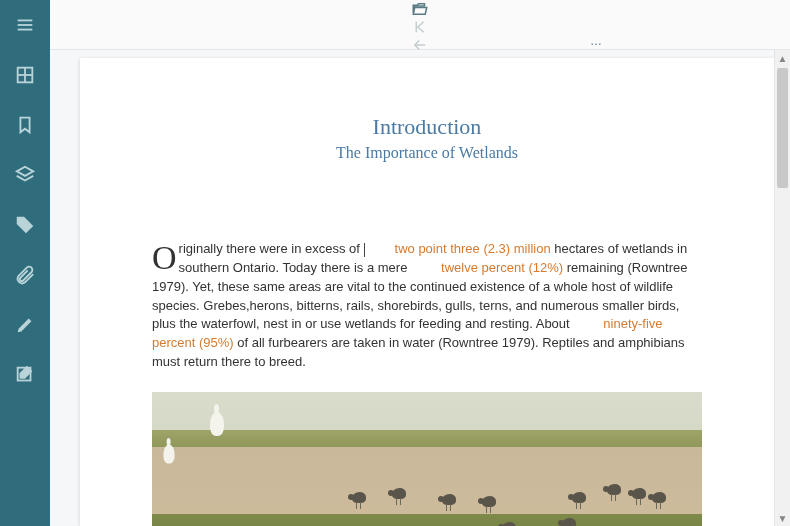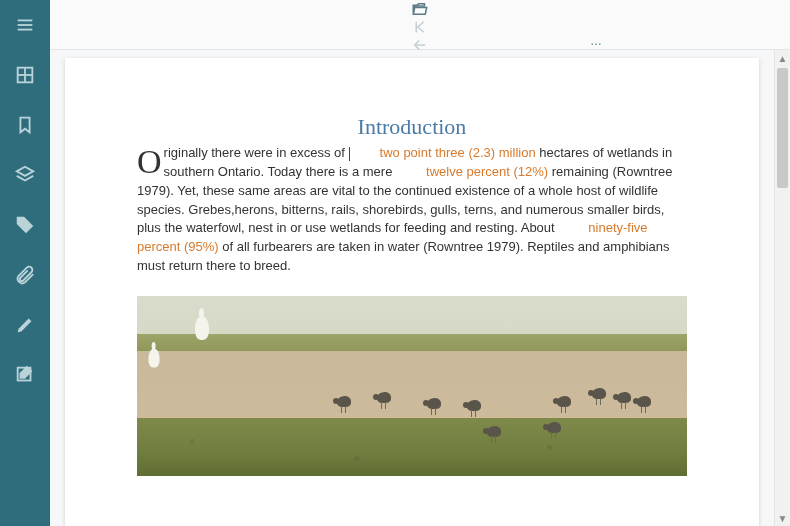--- a/index.html
+++ b/index.html
@@ -24,21 +24,21 @@
   .tool-btn svg { width: 18px; height: 18px; stroke: currentColor; fill: none; stroke-width: 2; }
   .tool-btn.disabled { color: #c4cdd0; cursor: default; }
   .page-indicator { color: #5a7b84; font-size: 13px; padding: 0 18px 0 4px; white-space: nowrap; letter-spacing: 0.5px;}
   .zoom-label { color: #5a7b84; font-size: 12px; padding: 0 6px; white-space: nowrap; }
   .spacer-sm { width: 6px; }
   .dots-under { position: absolute; font-size: 12px; color: #5a7b84; left: 540px; top: 34px; letter-spacing: 1px; }
   .tool-text { font-family: Georgia, serif; font-size: 22px; color: #3e6b77; font-weight: 500; }
 
   
   .viewer { flex: 1; background: #f6f7f8; position: relative; overflow: hidden; display: flex; }
-  .doc-scroll { flex: 1; overflow: hidden; display: flex; justify-content: center; padding: 8px 0 0 0; }
+  .doc-scroll { flex: 1; overflow: hidden; display: flex; justify-content: flex-end; padding: 8px 0 0 0; }
   .page { width: 694px; background: #fff; box-shadow: 0 1px 4px rgba(0,0,0,0.15); padding: 56px 72px 0 72px; position: relative; }
   .title { text-align: center; font-family: Georgia, 'Times New Roman', serif; font-size: 22px; color: #4a7aa5; margin-bottom: 4px; font-weight: 400; }
   .subtitle { text-align: center; font-family: Georgia, 'Times New Roman', serif; font-size: 16px; color: #4a7aa5; margin-bottom: 78px; font-weight: 400; }
   .body-text { font-family: "Segoe UI", Arial, sans-serif; font-size: 13px; color: #333; line-height: 1.45; text-align: left; }
   .dropcap { float: left; font-family: Georgia, serif; font-size: 34px; line-height: 28px; padding-right: 2px; padding-top: 4px; color: #333; }
   .hl-orange { color: #d77a2d; margin-left: 30px; }
   .caret { display:inline-block; width:0; height:14px; border-left:1px solid #444; vertical-align:middle; margin:0 0px; }
 
   
   .photo { margin-top: 20px; width: 100%; height: 180px; position: relative; overflow: hidden; }
@@ -193,20 +193,21 @@
             <circle cx="12" cy="18" r="1.6"></circle>
           </svg>
       </div>
       <span class="dots-under">…</span>
     </div>
 
     <div class="viewer">
       <div class="doc-scroll">
         <div class="page">
           <div class="title">Introduction</div>
+          <div class="subtitle">The Importance of Wetlands</div>
           <p class="body-text">
             <span class="dropcap">O</span><span>riginally there were in excess of </span><span class="caret"></span><span class="hl-orange">two point three (2.3) million</span><span> hectares of wetlands in southern Ontario. Today there is a mere </span><span class="hl-orange">twelve percent (12%)</span><span> remaining (Rowntree 1979). Yet, these same areas are vital to the continued existence of a whole host of wildlife species. Grebes,herons, bitterns, rails, shorebirds, gulls, terns, and numerous smaller birds, plus the waterfowl, nest in or use wetlands for feeding and resting. About </span><span class="hl-orange">ninety-five percent (95%)</span><span> of all furbearers are taken in water (Rowntree 1979). Reptiles and amphibians must return there to breed.</span>
           </p>
 
           <div class="photo">
             <div class="sky"></div>
             <div class="grass-back"></div>
             <div class="water"></div>
             <div class="grass-front"></div>
             <div class="grass-texture"></div>

